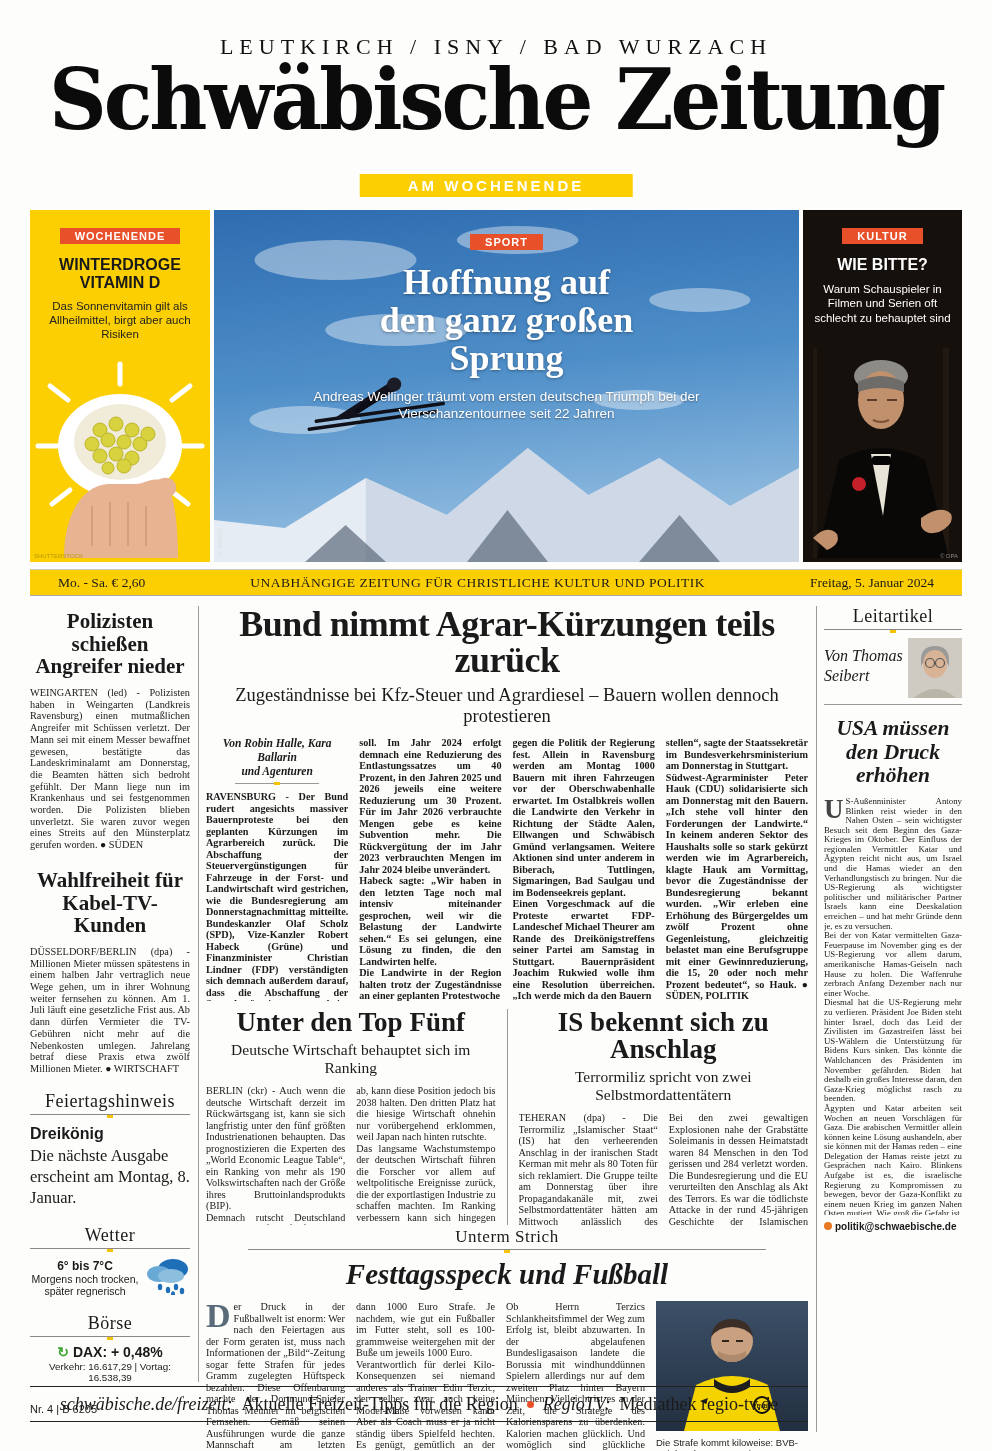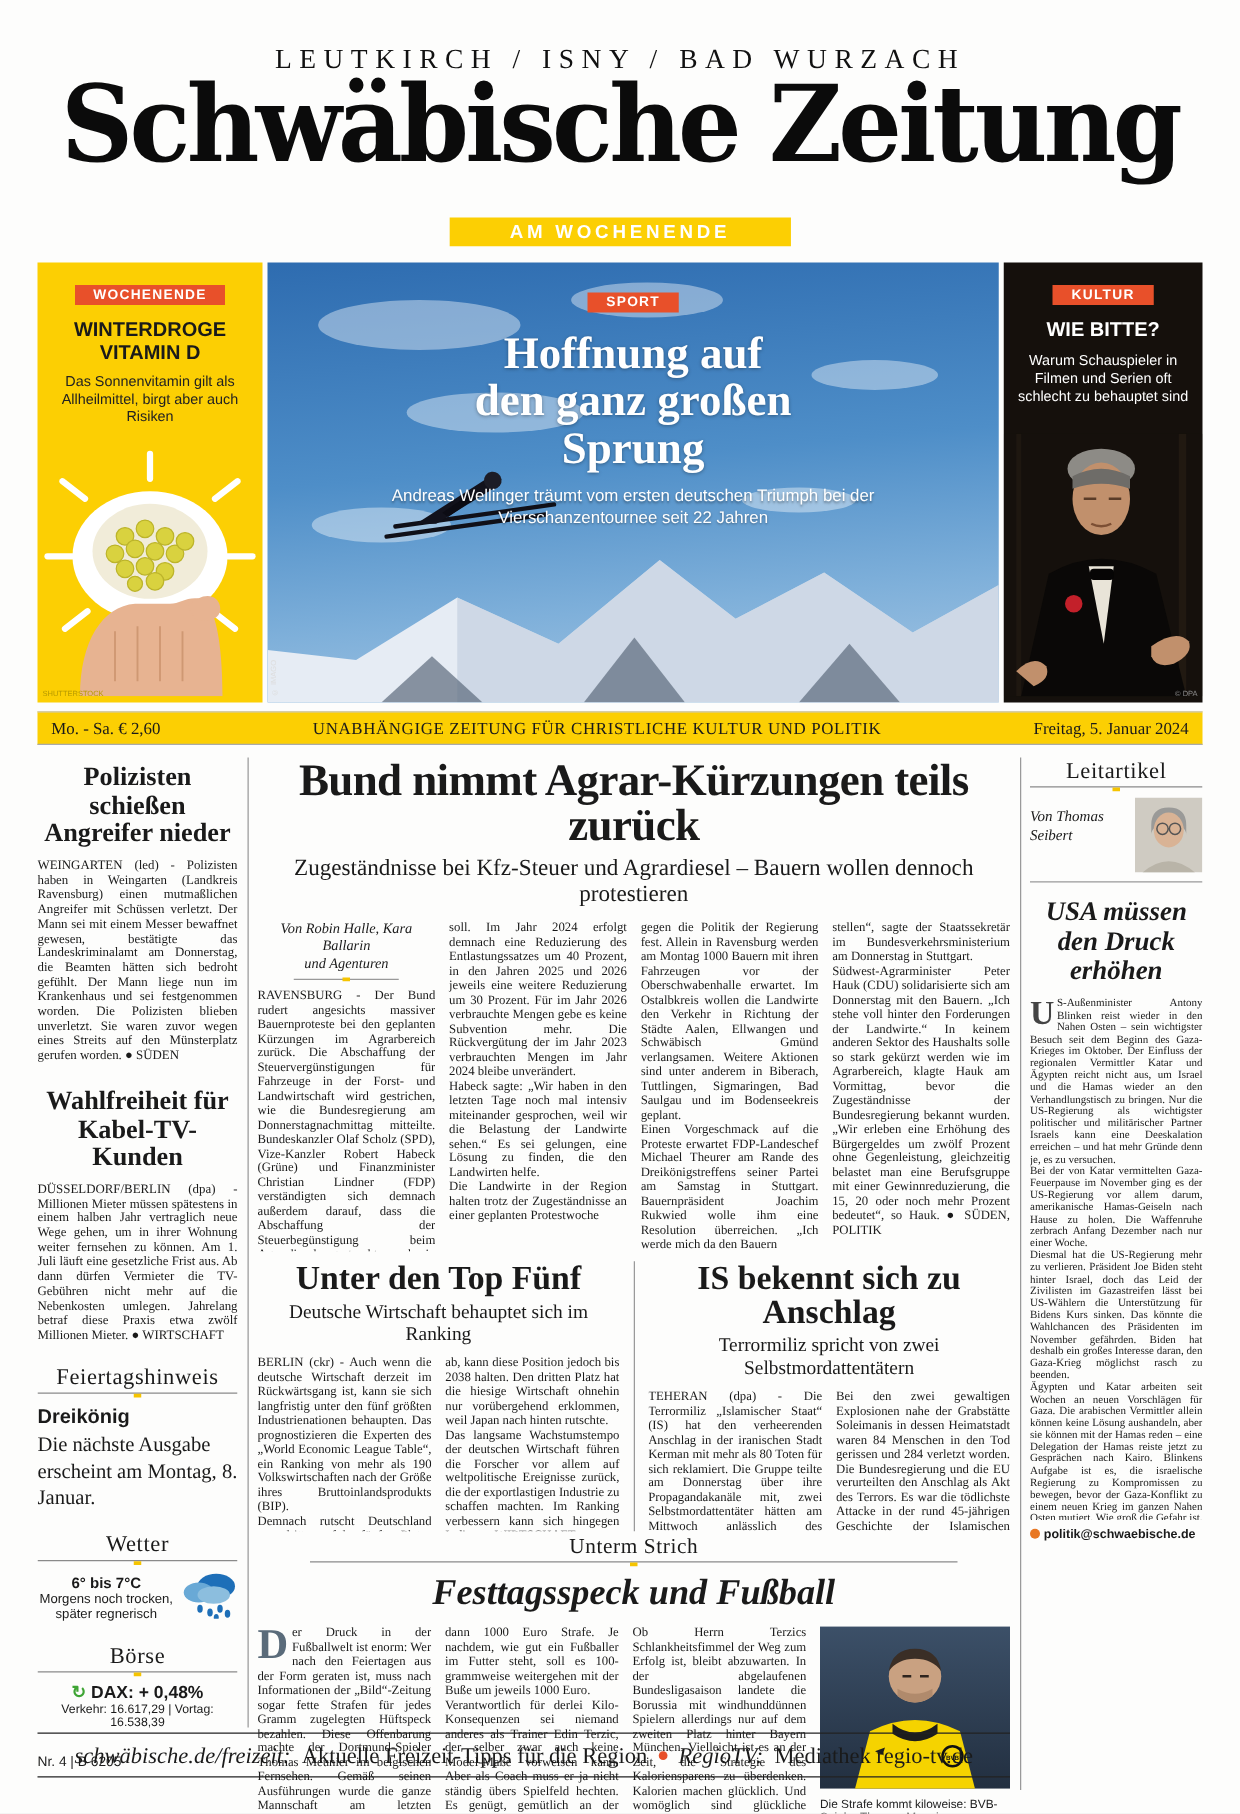--- a/index.html
+++ b/index.html
@@ -36,21 +36,21 @@
   .tz-art{position:absolute;left:0;right:0;bottom:0;}
   .sport-art{position:absolute;inset:0;}
   .badge-row{margin-top:16px;}
   .sport-badge-row{position:relative;z-index:3;margin-top:22px;}
   .sport-txt{position:relative;z-index:3;}
   .credit-v{position:absolute;left:3px;bottom:6px;font-family:"Liberation Sans",sans-serif;
             font-size:6px;color:#ddd;writing-mode:vertical-rl;transform:rotate(180deg);z-index:4;}
   .credit-h{position:absolute;font-family:"Liberation Sans",sans-serif;font-size:6px;z-index:4;}
   
   .infobar{position:absolute;top:569px;left:30px;right:30px;height:27px;background:#fccf03;
-           display:flex;align-items:center;justify-content:space-between;padding:0 11px;
+           display:flex;align-items:center;justify-content:space-between;padding:0 28px;
            box-sizing:border-box;font-size:13.5px;border-top:1px solid #c9c9c9;border-bottom:1px solid #aaa;}
   .infobar .motto{letter-spacing:.5px;}
   
   .vsep{position:absolute;width:1px;background:#9a9a9a;}
   
   .sect{text-align:center;border-bottom:1px solid #8a8a8a;padding-bottom:2px;position:relative;
         font-size:18px;letter-spacing:.5px;}
   .sect::after{content:"";position:absolute;left:50%;bottom:-4px;width:6px;height:3px;
         background:#f5c400;transform:translateX(-50%);}
   
@@ -69,21 +69,21 @@
   .daxvals{font-family:"Liberation Sans",sans-serif;font-size:9.8px;text-align:center;margin-top:1px;}
   .issue{font-family:"Liberation Sans",sans-serif;font-size:11px;margin-top:20px;}
   .barcode-box{margin-top:8px;border:1px solid #fff;}
   .barcode{height:42px;width:152px;background:repeating-linear-gradient(90deg,
      #000 0 2px,#fff 2px 3px,#000 3px 4px,#fff 4px 7px,#000 7px 10px,#fff 10px 12px,
      #000 12px 13px,#fff 13px 16px,#000 16px 17px,#fff 17px 18px);}
   
   .center-col{position:absolute;top:606px;left:206px;width:602px;}
   .main-headline{font-size:36px;font-weight:bold;text-align:center;letter-spacing:-.5px;line-height:1;}
   .main-subhead{font-size:18.5px;text-align:center;margin-top:7px;}
-  .main-cols{display:flex;gap:11px;margin-top:10px;height:264px;overflow:hidden;}
+  .main-cols{display:flex;gap:11px;margin-top:10px;height:264px;overflow:hidden;font-weight:bold;}
   .mcol{flex:1;font-size:10.2px;line-height:11.5px;text-align:justify;white-space:pre-line;overflow:hidden;}
   .byline{font-style:italic;font-size:11.5px;text-align:center;white-space:pre-line;line-height:1.2;}
   .byline-rule{width:84px;border-top:1px solid #999;margin:5px auto 7px;position:relative;}
   .byline-rule::after{content:"";position:absolute;top:-2px;left:50%;margin-left:-3px;width:6px;height:3px;background:#f5c400;}
   .duo{display:flex;margin-top:8px;height:216px;}
   .half{flex:1;padding:0 11px;overflow:hidden;}
   .half:first-child{padding-left:0;}
   .half:last-child{padding-right:0;border-left:1px solid #9a9a9a;}
   .h2{font-size:27px;font-weight:bold;text-align:center;line-height:1;}
   .h3{font-size:15.5px;text-align:center;margin:5px 0 8px;}
@@ -95,21 +95,21 @@
   .photo-col{width:152px;flex:none;}
   .caption{font-family:"Liberation Sans",sans-serif;font-size:9.5px;line-height:1.15;margin-top:3px;color:#222;}
   .email-line{font-family:"Liberation Sans",sans-serif;font-weight:bold;font-size:10px;margin-top:6px;
               display:flex;align-items:center;gap:3px;white-space:nowrap;}
   .odot{display:inline-block;width:8px;height:8px;border-radius:50%;background:#e87722;flex:none;}
   .dropcap{float:left;font-weight:bold;font-size:34px;line-height:26px;padding:2px 3px 0 0;color:#5a6b7a;}
   
   .right-col{position:absolute;top:606px;left:824px;width:138px;height:822px;overflow:hidden;}
   .la-byline{display:flex;justify-content:space-between;align-items:flex-start;margin-top:8px;
              border-bottom:1px solid #999;padding-bottom:2px;}
-  .la-byline-txt{font-style:italic;font-size:12px;white-space:pre-line;margin-top:8px;line-height:1.25;}
+  .la-byline-txt{font-style:italic;font-size:16px;white-space:pre-line;margin-top:8px;line-height:1.25;}
   .la-head{font-style:italic;font-weight:bold;font-size:21.5px;text-align:center;line-height:1.1;margin:12px 0 9px;}
   .la-body{font-size:8.8px;line-height:9.6px;text-align:justify;white-space:pre-line;height:418px;overflow:hidden;}
   .la-drop{float:left;font-weight:bold;font-size:27px;line-height:22px;padding:1px 2px 0 0;color:#444;}
   
   .bottom-strip{position:absolute;left:30px;top:1386px;width:778px;height:36px;
       border-top:1.5px solid #222;border-bottom:1.5px solid #222;display:flex;align-items:center;
       justify-content:center;gap:9px;font-size:18px;box-sizing:border-box;}
   .bs-label{font-style:italic;}
   .bs-dot{width:7px;height:7px;border-radius:50%;background:#e8502a;flex:none;}
 </style>

